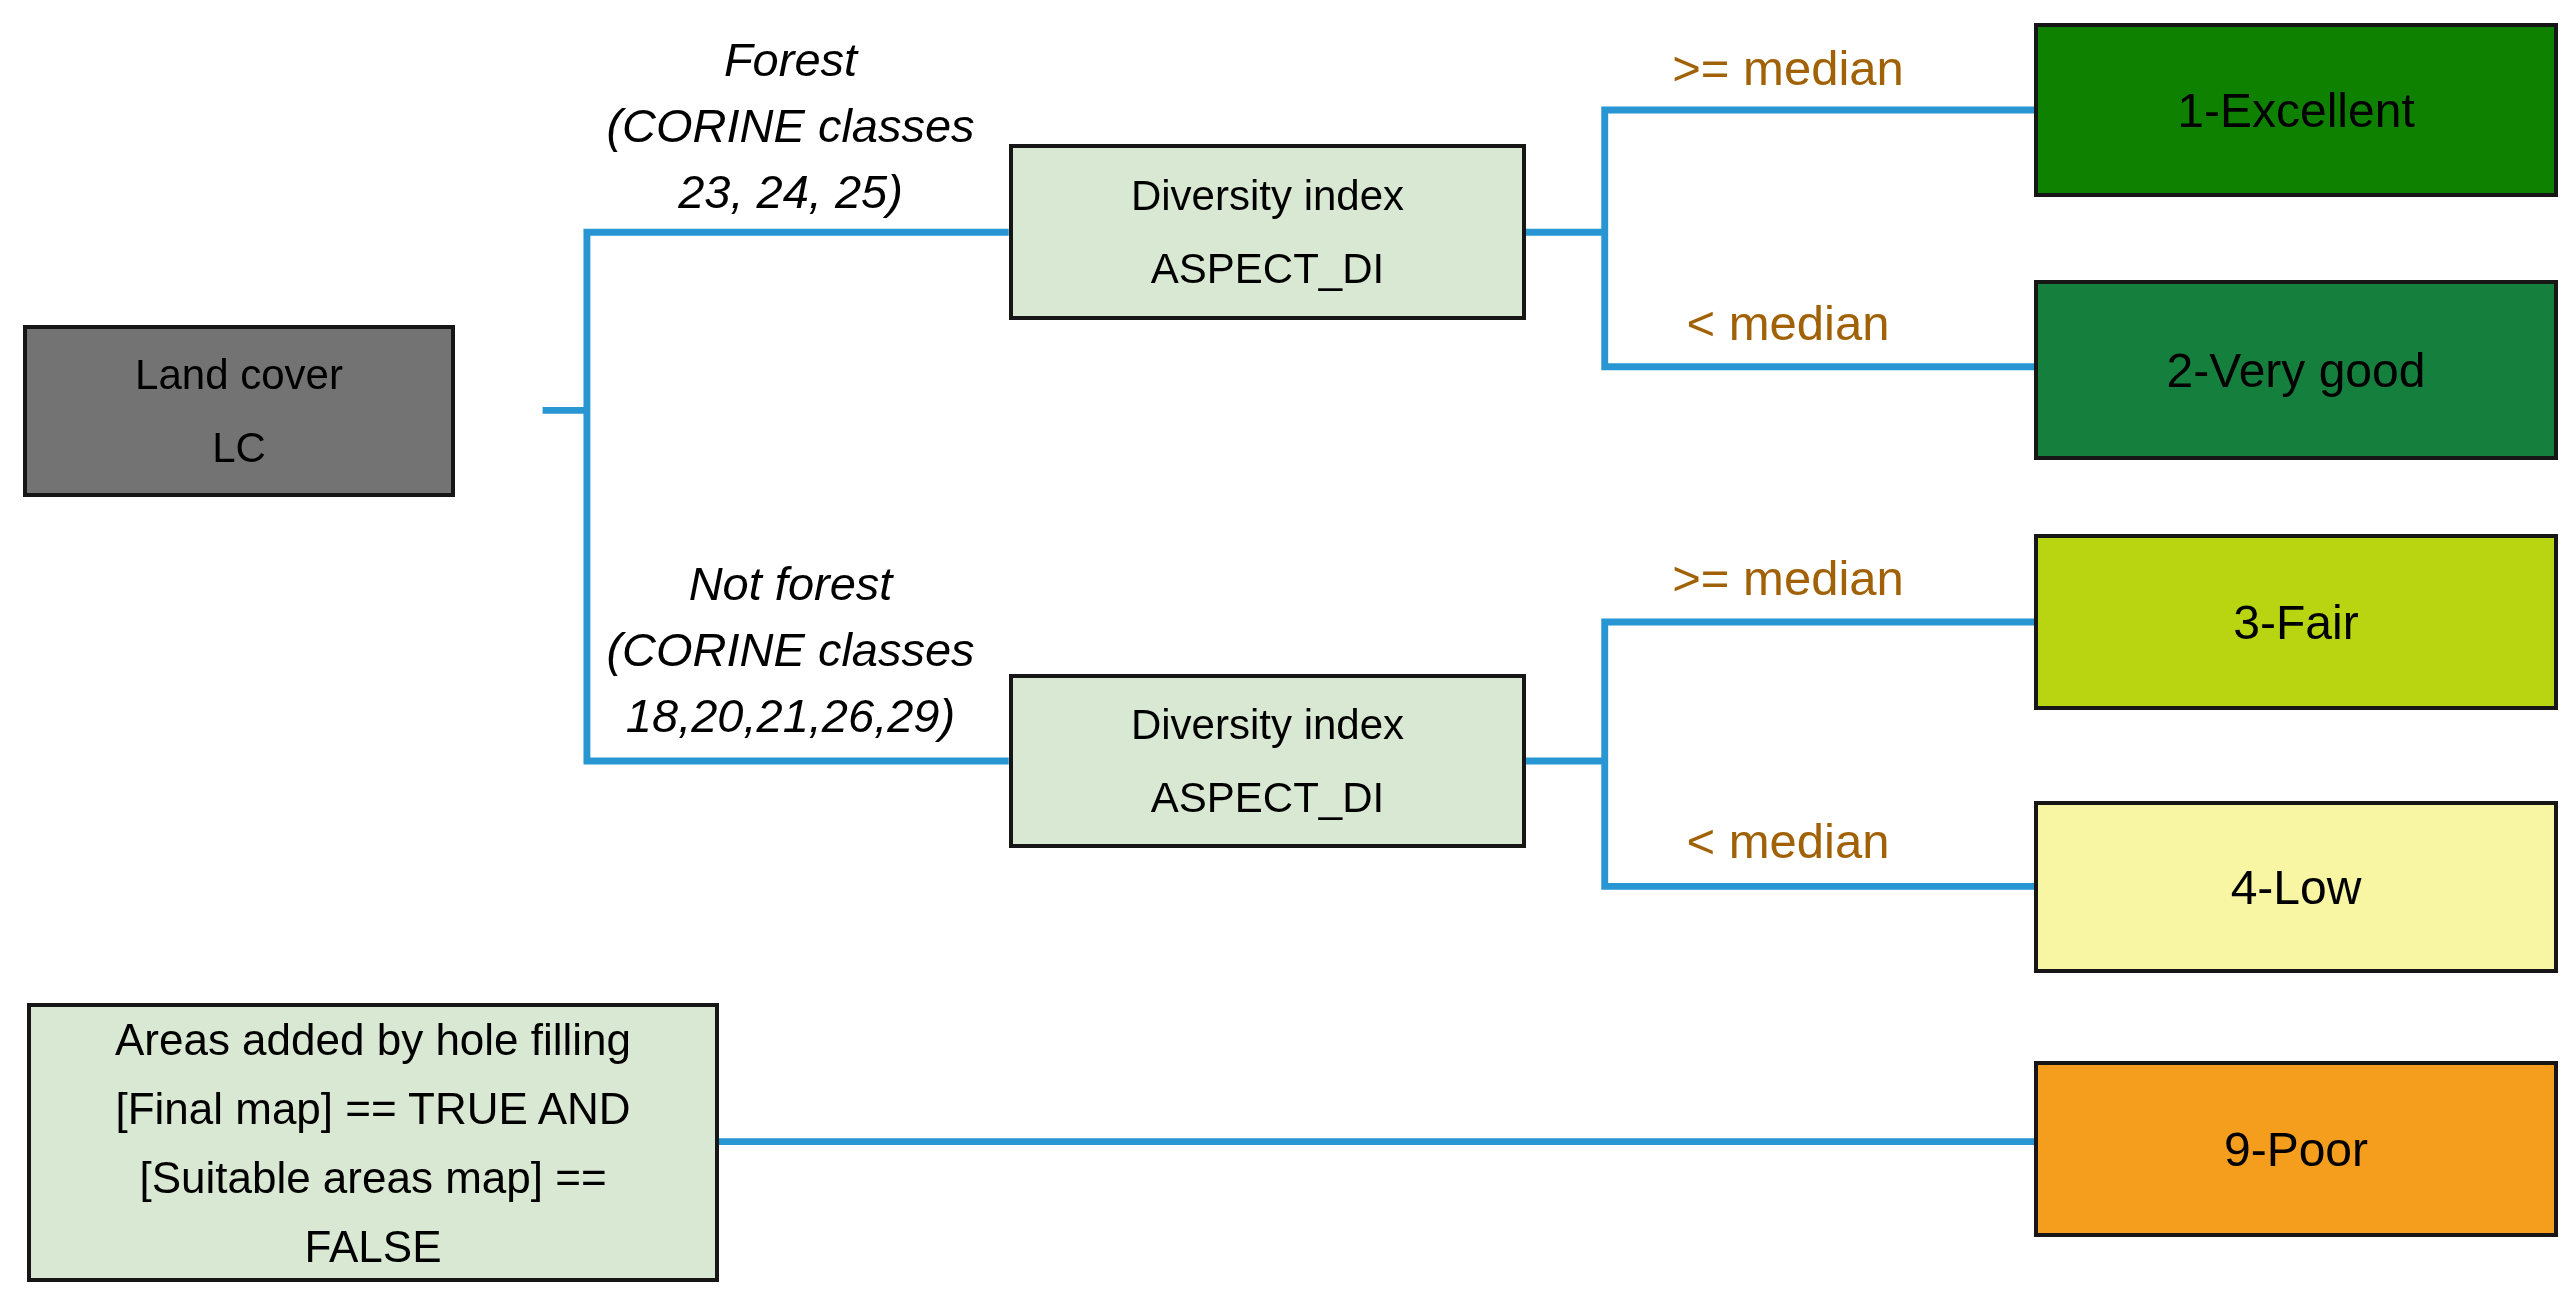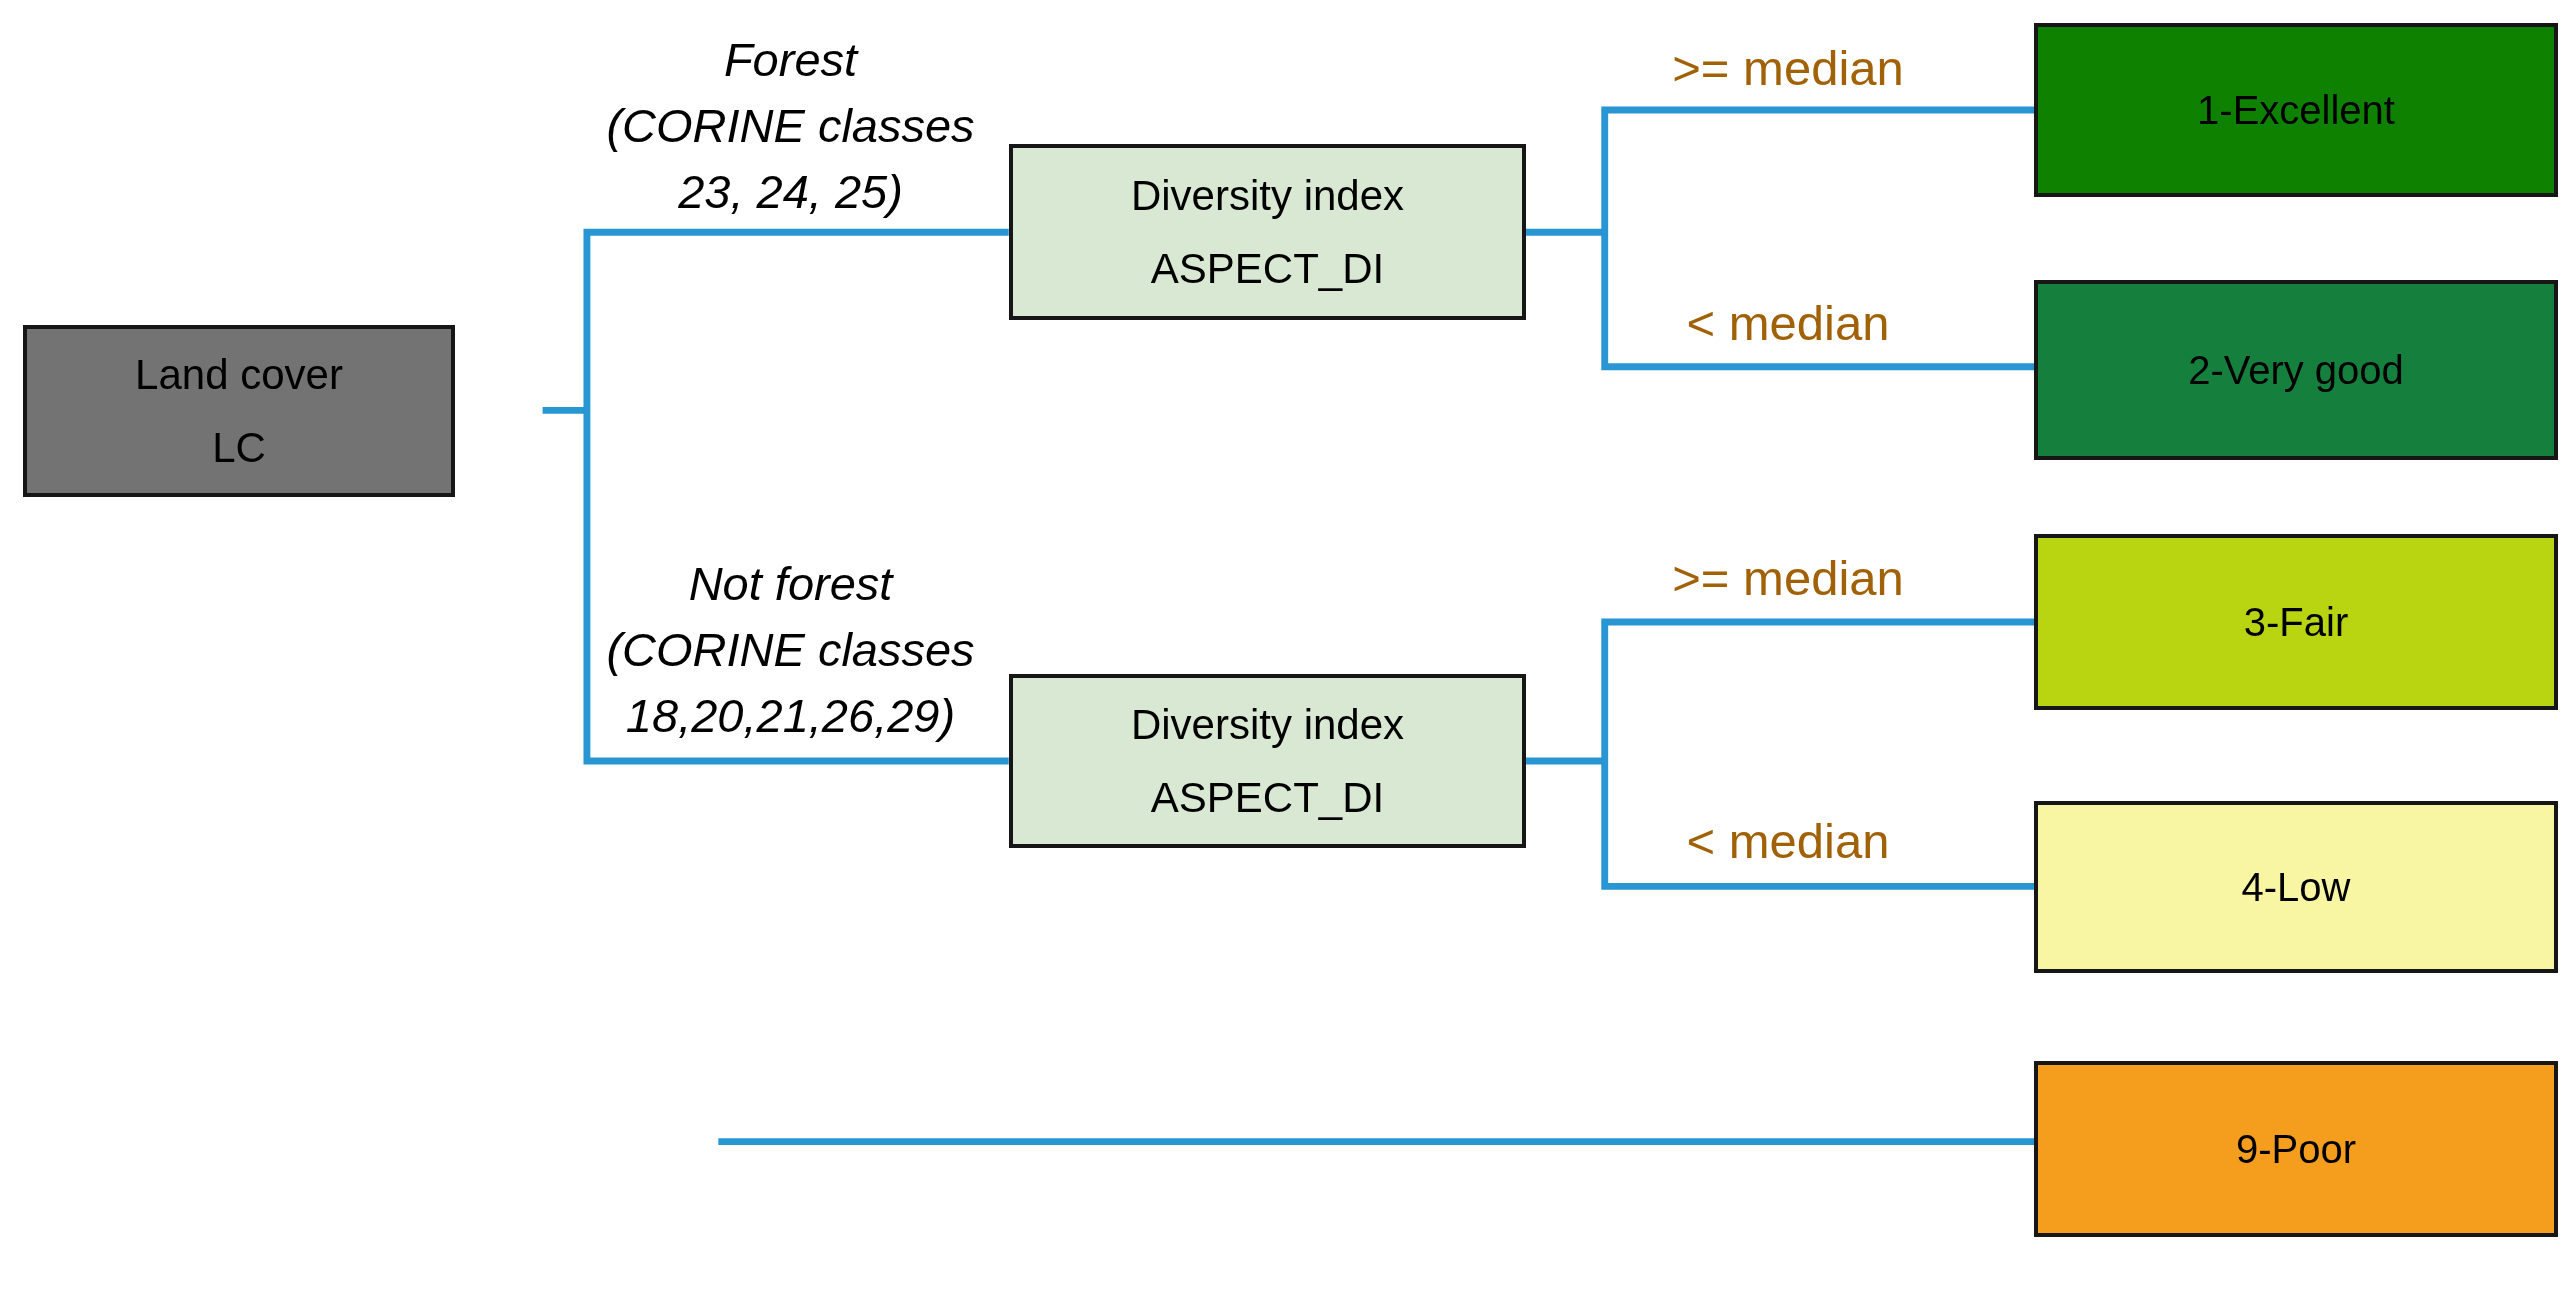--- a/index.html
+++ b/index.html
@@ -37,21 +37,21 @@
     line-height: 73px;
     white-space: nowrap;
     text-align: center;
   }
   .node-small {
     font-size: 44px;
     line-height: 69px;
     white-space: nowrap;
   }
   .outcome-label {
-    font-size: 40px;
+    font-size: 48px;
     white-space: nowrap;
   }
   .branch-label {
     position: absolute;
     text-align: center;
     color: #000000;
     font-size: 47px;
     line-height: 66px;
     white-space: nowrap;
     font-style: italic;
@@ -106,20 +106,26 @@
   </div>
 
   <div class="node" style="left: 1009px; top: 674px; width: 517px; height: 174px; background-color: rgb(217, 232, 211);">
     <div class="node-title">Diversity index</div>
     <div class="node-title">ASPECT_DI</div>
   </div>
 
   <div class="median-label" style="left:1620px; top:551px; width:336px;">&gt;= median</div>
   <div class="median-label" style="left:1620px; top:814px; width:336px;">&lt; median</div>
 
+  <div class="node" style="left: 27px; top: 1003px; width: 692px; height: 279px; background-color: rgb(217, 232, 211);">
+    <div class="node-small">Areas added by hole filling</div>
+    <div class="node-small">[Final map] == TRUE AND</div>
+    <div class="node-small">[Suitable areas map] ==</div>
+    <div class="node-small">FALSE</div>
+  </div>
 
   <div class="node" style="left: 2034px; top: 23px; width: 524px; height: 174px; background-color: rgb(14, 130, 0);">
     <div class="outcome-label">1-Excellent</div>
   </div>
 
   <div class="node" style="left: 2034px; top: 280px; width: 524px; height: 180px; background-color: #15803d;">
     <div class="outcome-label">2-Very good</div>
   </div>
 
   <div class="node" style="left: 2034px; top: 534px; width: 524px; height: 176px; background-color: rgb(185, 212, 17);">

